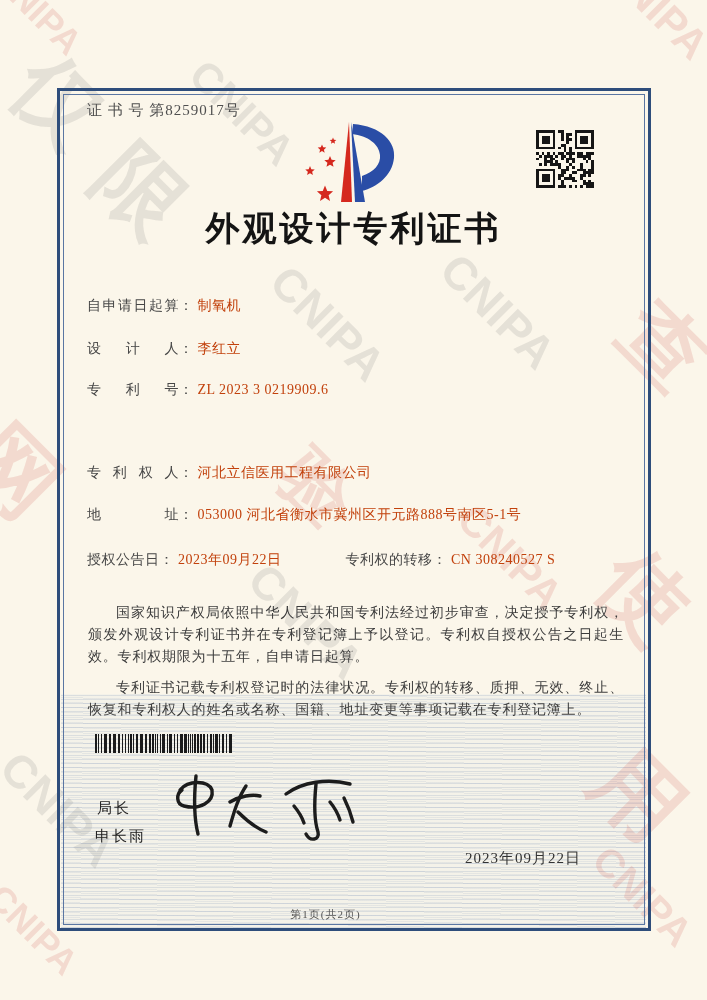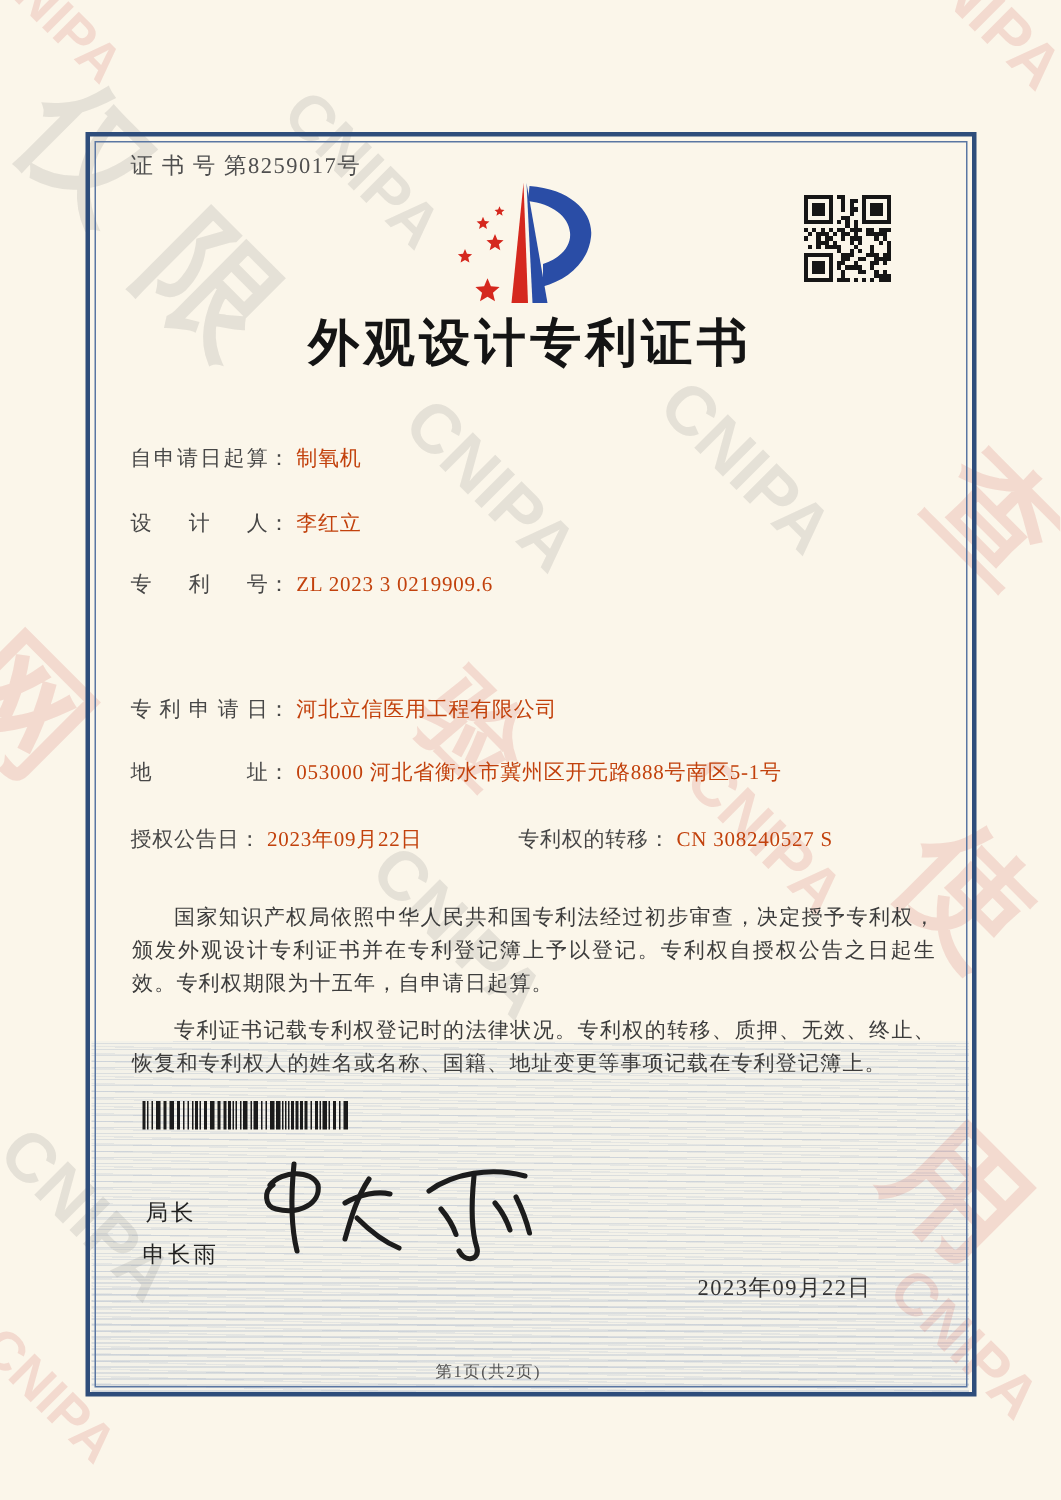--- a/index.html
+++ b/index.html
@@ -319,21 +319,21 @@
     <div class="row" style="top:297px">
       <span class="lblj">自申请日起算</span><span class="colon">：</span><span class="val">制氧机</span>
     </div>
     <div class="row" style="top:340px">
       <span class="lblj">设计人</span><span class="colon">：</span><span class="val">李红立</span>
     </div>
     <div class="row" style="top:381px">
       <span class="lblj">专利号</span><span class="colon">：</span><span class="val">ZL 2023 3 0219909.6</span>
     </div>
     <div class="row" style="top:464px">
-      <span class="lblj">专利申请日</span><span class="colon">：</span><span class="val">河北立信医用工程有限公司</span>
+      <span class="lblj">专利权人</span><span class="colon">：</span><span class="val">河北立信医用工程有限公司</span>
     </div>
     <div class="row" style="top:506px">
       <span class="lblj">地址</span><span class="colon">：</span><span class="val">053000 河北省衡水市冀州区开元路888号南区5-1号</span>
     </div>
     <div class="row" style="top:551px">
       <span>授权公告日</span><span class="colon">：</span><span class="val">2023年09月22日</span><span class="pair2">专利权的转移</span><span class="colon">：</span><span class="val">CN 308240527 S</span>
     </div>
 
     <div class="paras">
       <p>国家知识产权局依照中华人民共和国专利法经过初步审查，决定授予专利权，颁发外观设计专利证书并在专利登记簿上予以登记。专利权自授权公告之日起生效。专利权期限为十五年，自申请日起算。</p>

